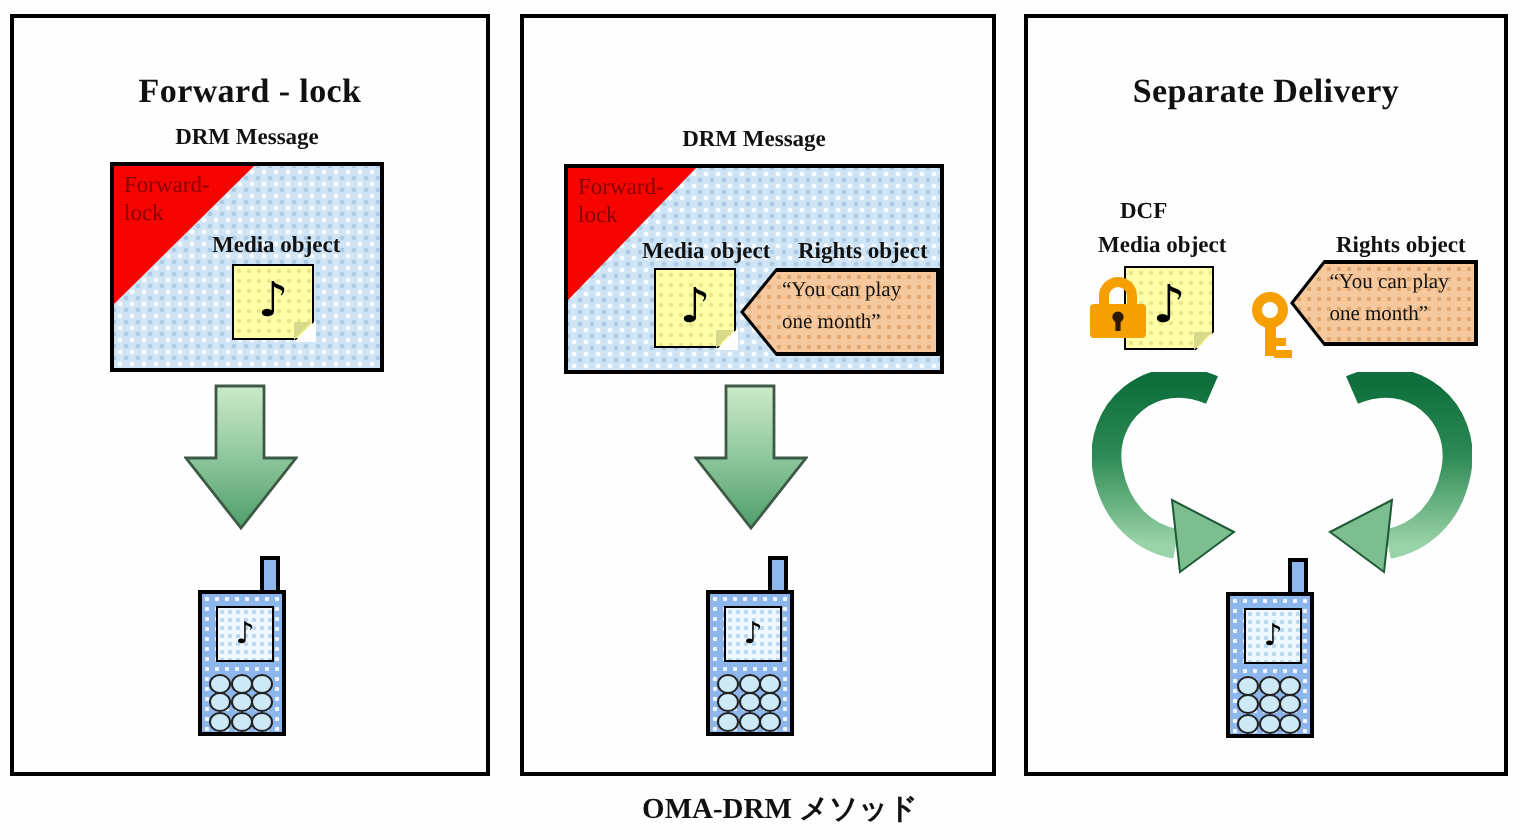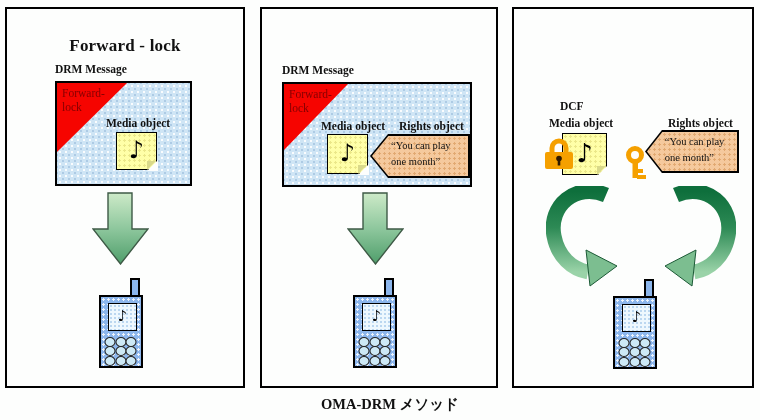--- a/index.html
+++ b/index.html
@@ -2,21 +2,21 @@
 <html><head>
 <meta charset="utf-8">
 <style>
   html,body{margin:0;padding:0;background:#fdfefd;}
   .stage{position:relative;width:760px;height:420px;background:#fdfefd;overflow:hidden;
          font-family:"Liberation Serif","DejaVu Serif",serif;color:#111;}
   .panel{position:absolute;top:7px;height:381px;border:2px solid #000;background:#fdfefd;box-sizing:border-box;}
   .panel-title{position:absolute;top:13px;left:0;width:100%;text-align:center;
                font-weight:bold;font-size:17px;letter-spacing:0.2px;}
   .small-label{position:absolute;font-weight:bold;font-size:11.5px;white-space:nowrap;}
-  .center-label{text-align:left;}
+  .center-label{text-align:center;}
   .drm-box{position:absolute;border:2px solid #000;box-sizing:border-box;
            background-color:#cfe5f5;
            background-image:radial-gradient(rgba(255,255,255,.9) 1px, rgba(0,0,0,0) 1.4px),
                             radial-gradient(rgba(110,155,200,.35) 1px, rgba(0,0,0,0) 1.4px);
            background-size:6px 6px,6px 6px;background-position:0 0,3px 3px;}
   .fl-tri{position:absolute;left:0;top:0;background:#f60400;
           clip-path:polygon(0 0,100% 0,0 100%);}
   .fl-text{position:absolute;left:5px;top:3px;font-weight:normal;font-size:11.5px;
            line-height:14px;color:#850000;}
   .sticky-note{position:absolute;border:1.5px solid #000;box-sizing:border-box;
@@ -163,20 +163,21 @@
             <i class="key"></i>
             <i class="key"></i>
             <i class="key"></i>
             <i class="key"></i>
         </div>
       </div>
     </div>
   </section>
 
   <section class="panel" style="left:512px;width:242px;">
+    <h2 class="panel-title">Separate Delivery</h2>
     <div class="small-label" style="left:46px;top:91px;">DCF</div>
     <div class="small-label" style="left:35px;top:108px;">Media object</div>
     <div class="sticky-note" style="left:48px;top:124px;width:45px;height:42px;">
       <span class="note-glyph" style="font-size:26px;">♪</span>
       <div class="fold-cut"></div>
       <div class="fold-flap"></div>
     </div>
     <svg class="lock-svg" style="left:28px;top:128px;" width="34" height="34" viewBox="0 0 34 34">
       <path d="M10 16 v-5 a7 7 0 0 1 14 0 v5" fill="none" stroke="#f5a000" stroke-width="5"></path>
       <rect x="3" y="15" width="28" height="17" rx="2" fill="#f5a000"></rect>

